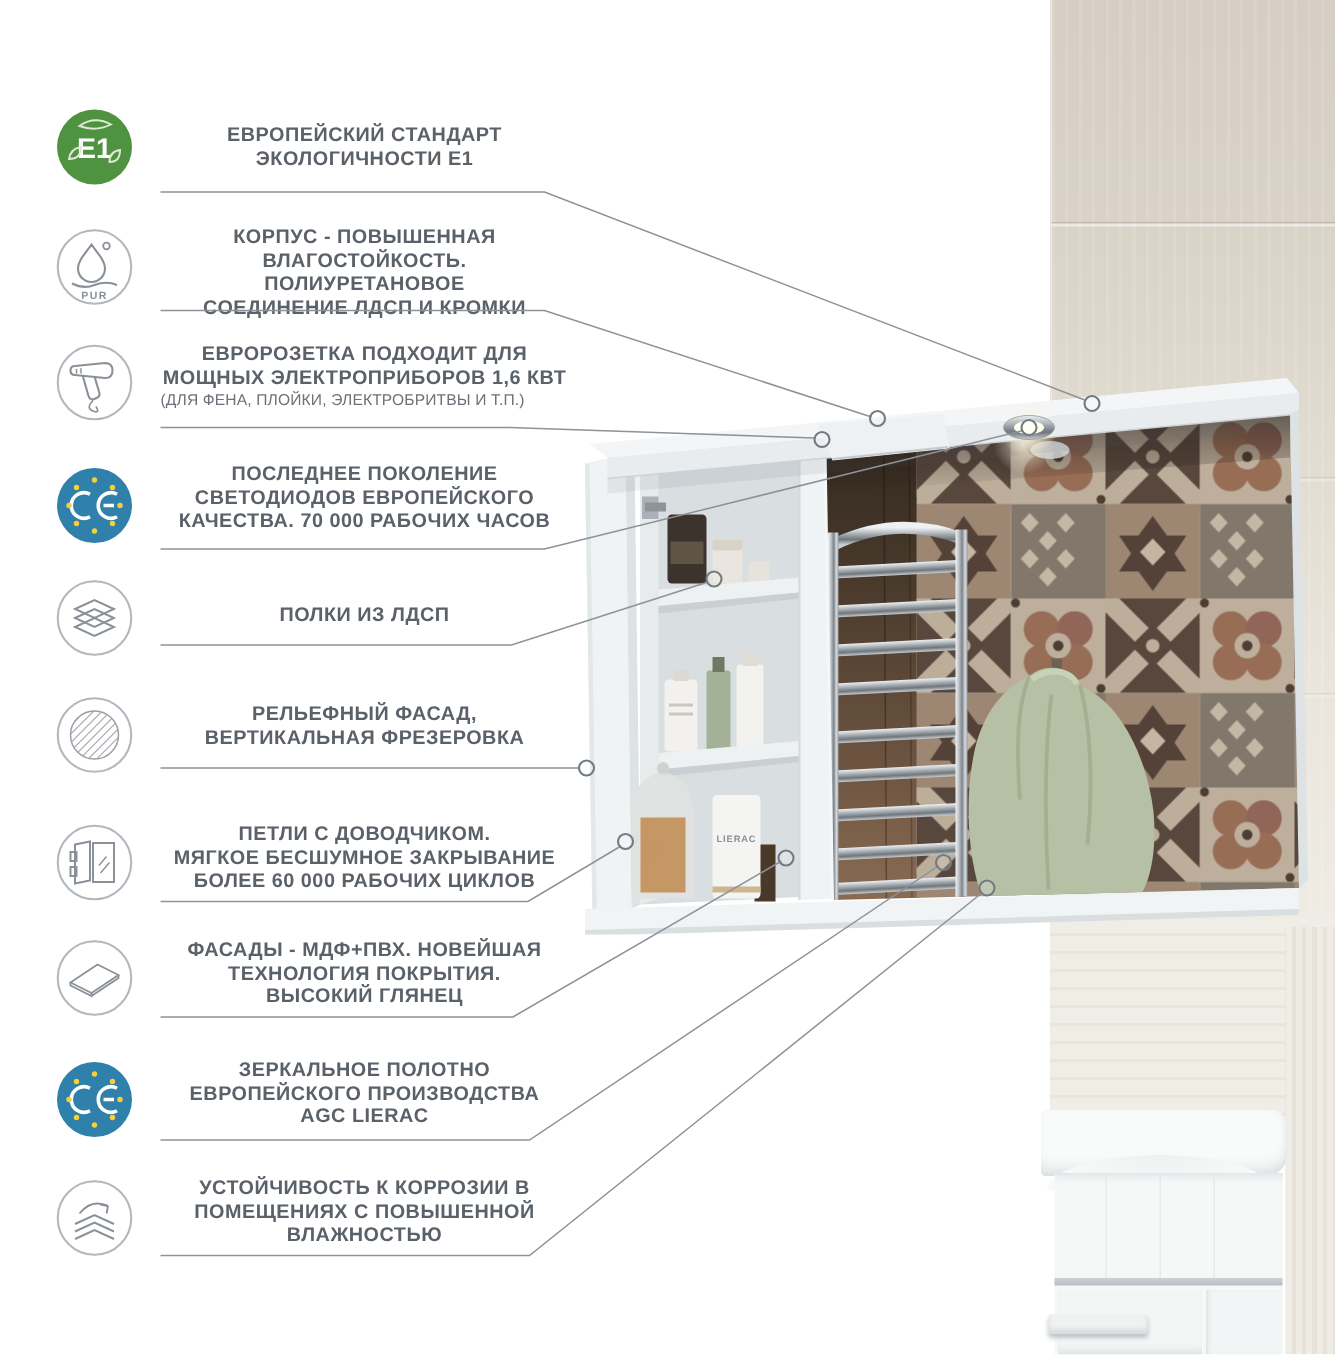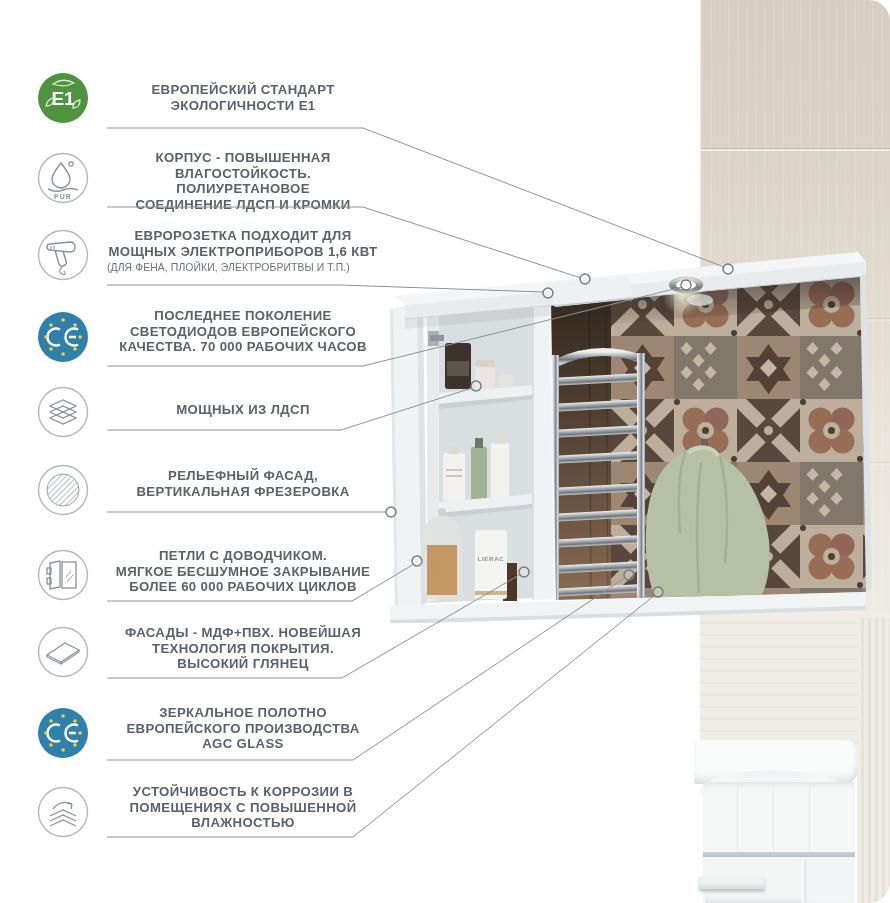--- a/index.html
+++ b/index.html
@@ -1,17 +1,17 @@
 <!DOCTYPE html>
 <html><head>
 <meta charset="utf-8">
 <style>
   html,body{margin:0;padding:0;background:#fff;}
   #canvas{position:relative;width:890px;height:903px;background:#fff;overflow:hidden;
-          font-family:"Liberation Sans",sans-serif;border-radius:21px;}
+          font-family:"Liberation Sans",sans-serif;}
   .abs{position:absolute;}
   
   .feature-text{position:absolute;left:107px;width:272px;color:#5b6169;
     font-size:13.2px;line-height:15.6px;font-weight:600;letter-spacing:.35px;
     white-space:pre-line;text-align:center;}
   .feature-note{position:absolute;left:107px;width:280px;color:#6b7179;
     font-size:10.4px;font-weight:400;letter-spacing:.1px;white-space:pre-line;}
   .icon{position:absolute;left:37px;width:52px;height:52px;}
   .icon svg{display:block;}
   
@@ -339,21 +339,21 @@
   <div class="icon" style="top:386px">
     <svg width="52" height="52" viewBox="-26 -26 52 52">
       <circle r="24.5" fill="#fff" stroke="#b2b8be" stroke-width="1.4"></circle>
       <g fill="none" stroke="#8a9098" stroke-width="1.3">
         <path d="M-13,-6 L0,-12 L13,-6 L0,0 Z"></path>
         <path d="M-13,0 L0,-6 L13,0 L0,6 Z"></path>
         <path d="M-13,6 L0,0 L13,6 L0,12 Z"></path>
       </g>
     </svg>
   </div>
-  <div class="feature-text" style="top:402px">МОЩНЫХ ИЗ ЛДСП</div>
+  <div class="feature-text" style="top:402px">ПОЛКИ ИЗ ЛДСП</div>
 
   <div class="icon" style="top:464px">
     <svg width="52" height="52" viewBox="-26 -26 52 52">
       <defs>
         <pattern id="hatch" width="4" height="4" patternUnits="userSpaceOnUse" patternTransform="rotate(45)">
           <line x1="0" y1="0" x2="0" y2="4" stroke="#9aa0a7" stroke-width="1.4"></line>
         </pattern>
       </defs>
       <circle r="24.5" fill="#fff" stroke="#b2b8be" stroke-width="1.4"></circle>
       <circle r="16" fill="url(#hatch)" stroke="#9aa0a7" stroke-width="1"></circle>
@@ -405,21 +405,21 @@
           <circle cx="12" cy="12" r="1.8"></circle>
         <circle cx="0" cy="17" r="1.8"></circle>
           <circle cx="-12" cy="12" r="1.8"></circle>
         <circle cx="-17" cy="0" r="1.8"></circle>
           <circle cx="-12" cy="-12" r="1.8"></circle>
       </g>
     </svg>
   </div>
   <div class="feature-text" style="top:705px">ЗЕРКАЛЬНОЕ ПОЛОТНО
 ЕВРОПЕЙСКОГО ПРОИЗВОДСТВА
-AGC GLASS</div>
+AGC LIERAC</div>
 
   <div class="icon" style="top:786px">
     <svg width="52" height="52" viewBox="-26 -26 52 52">
       <circle r="24.5" fill="#fff" stroke="#b2b8be" stroke-width="1.4"></circle>
       <g fill="none" stroke="#8a9098" stroke-width="1.3">
         <path d="M-13,4 L0,-2 L13,4"></path>
         <path d="M-13,9 L0,3 L13,9"></path>
         <path d="M-13,14 L0,8 L13,14"></path>
         <path d="M-10,-3 Q-2,-13 9,-8"></path>
         <path d="M9,-8 L4,-9 M9,-8 L8,-3"></path>

